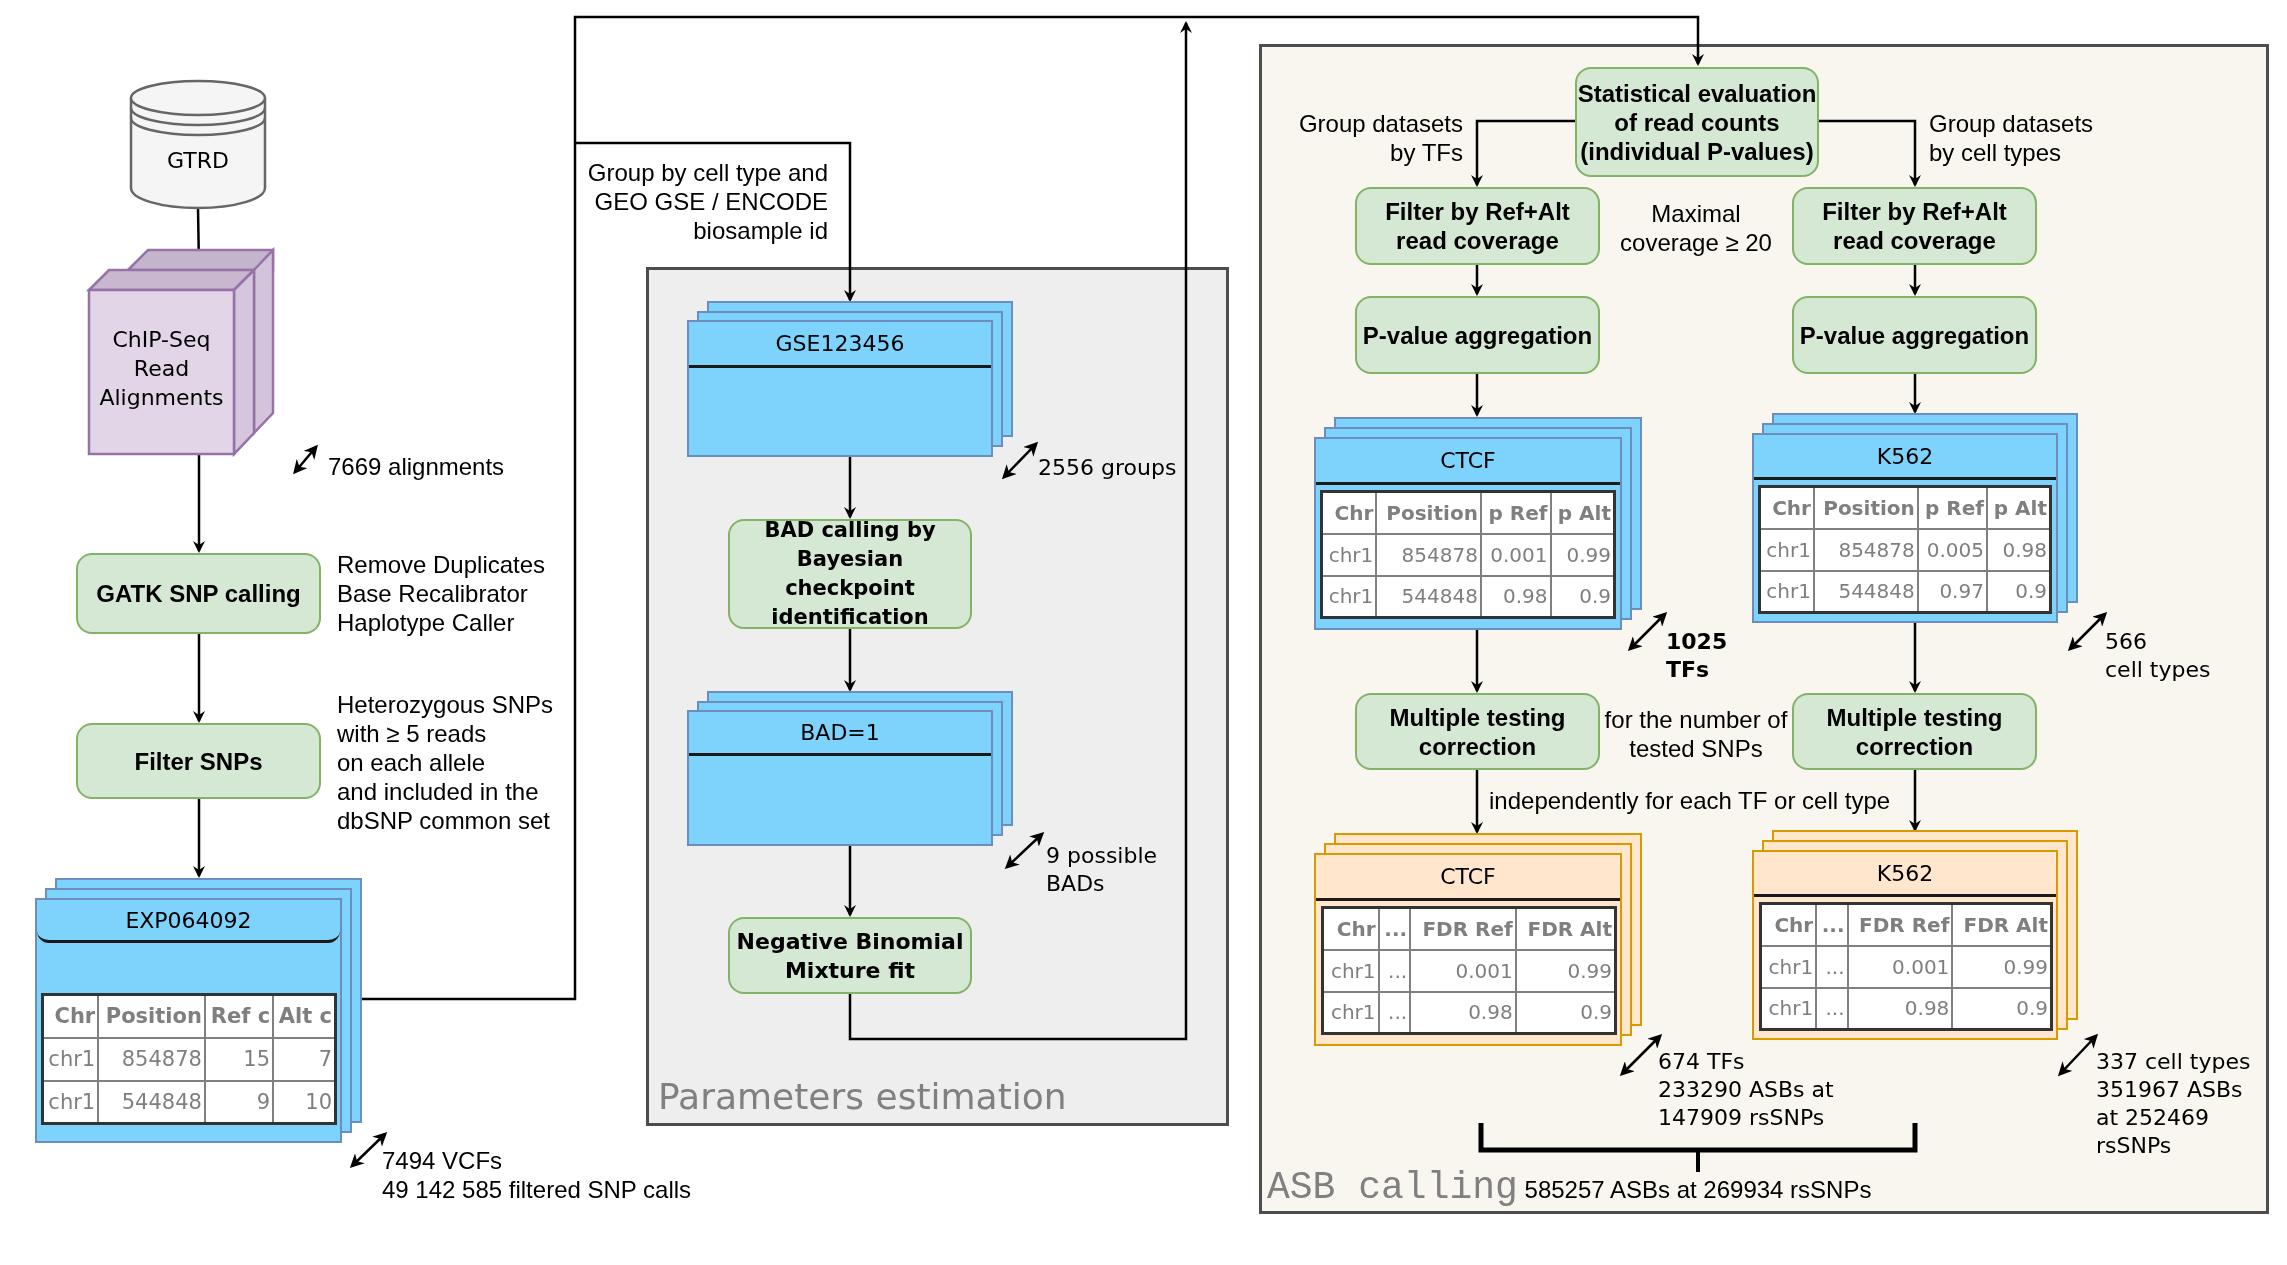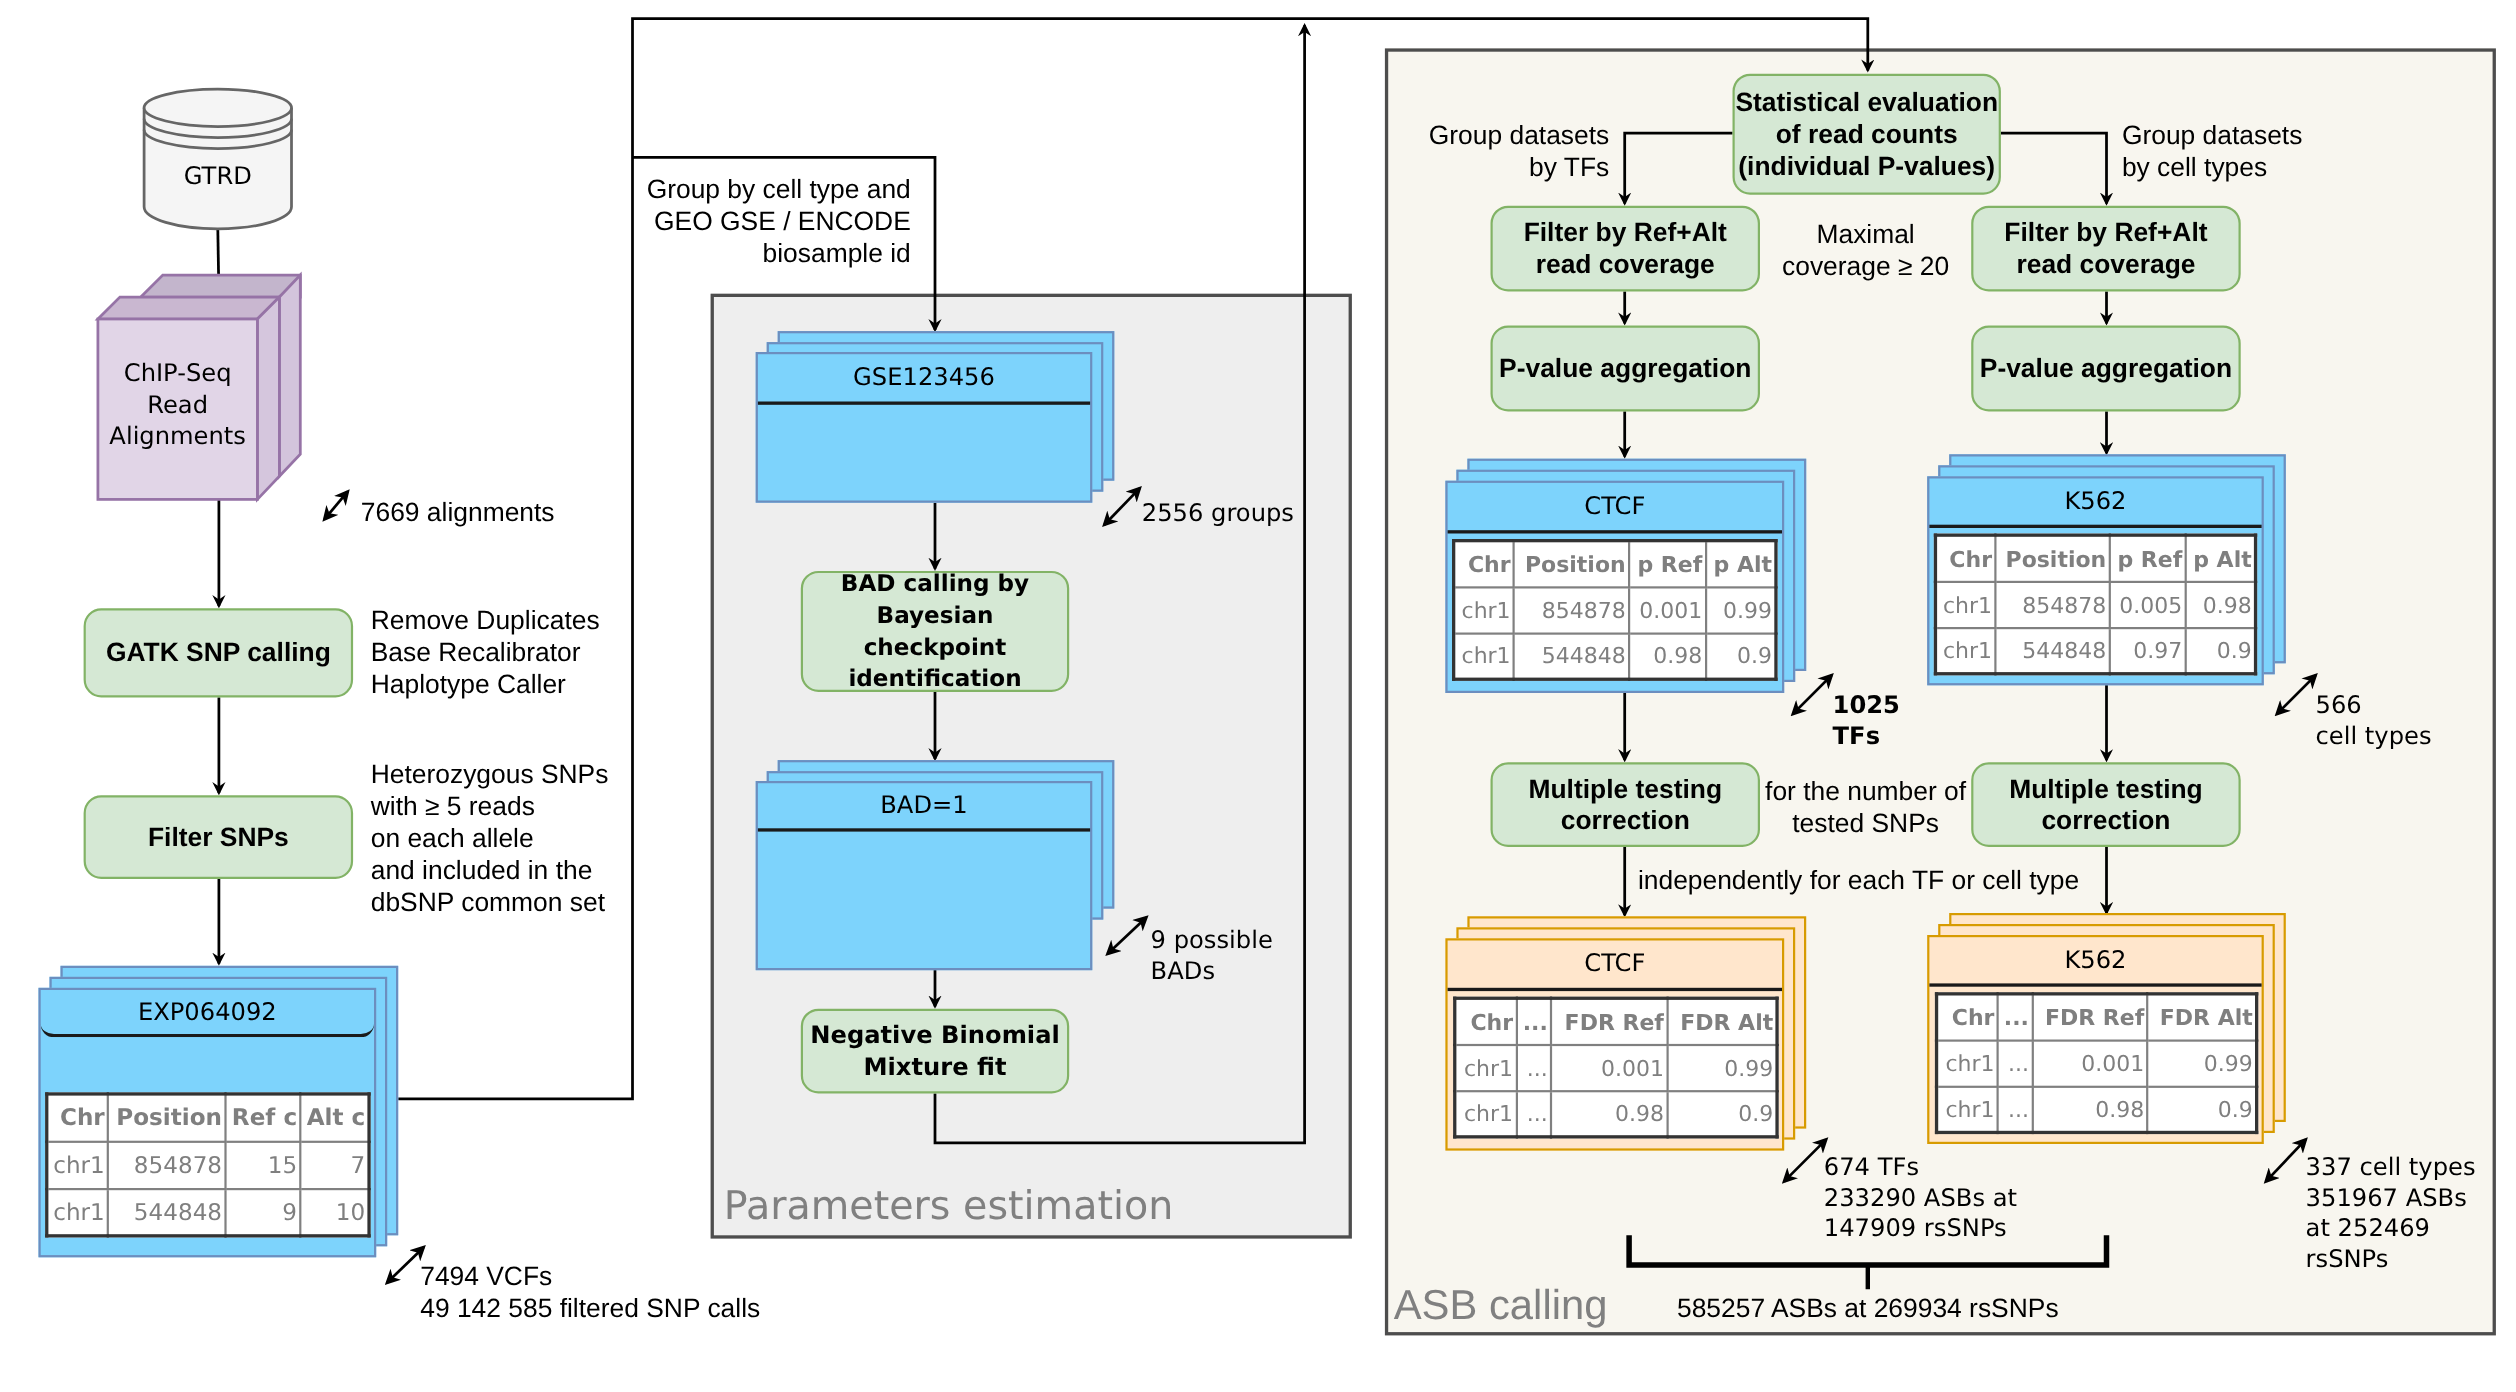--- a/index.html
+++ b/index.html
@@ -29,21 +29,21 @@
   table.dt th { font-weight:bold; }
   .cyl-text { position:absolute; font-family:"DejaVu Sans", sans-serif; font-size:22px; }
 </style>
 </head>
 <body>
 
 <div class="panel" style="left:646px;top:267px;width:583px;height:859px;background:#eeeeee;"></div>
 <div class="panel-title" style="left:658px;top:1076px;font-size:36px;">Parameters estimation</div>
 
 <div class="panel" style="left:1259px;top:44px;width:1010px;height:1170px;background:#f8f6ef;"></div>
-<div class="panel-title" style="left:1267px;top:1166px;font-size:38px;font-family:Liberation Sans, sans-serif;">ASB calling</div>
+<div class="panel-title" style="left:1267px;top:1166px;font-size:38px;font-family:Liberation Mono, monospace;">ASB calling</div>
 
 <svg class="wires" viewBox="0 0 2287 1265">
   <defs>
     <marker id="ah" markerWidth="12" markerHeight="12" refX="10" refY="6" orient="auto" markerUnits="userSpaceOnUse">
       <path d="M0,0 L12,6 L0,12 L4,6 Z" fill="#000"></path>
     </marker>
     <marker id="ah2" markerWidth="14" markerHeight="14" refX="11" refY="7" orient="auto-start-reverse" markerUnits="userSpaceOnUse">
       <path d="M0,0 L14,7 L0,14 L4,7 Z" fill="#000"></path>
     </marker>
   </defs>
@@ -192,21 +192,21 @@
 <div class="green dv" style="left:728px;top:519px;width:244px;height:110px;">
   <div>
     <div>BAD calling by</div>
     <div>Bayesian checkpoint</div>
     <div>identification</div>
   </div>
 </div>
 
 <div class="sheet blue" style="left:707px;top:691px;width:306px;height:135px;"></div>
 <div class="sheet blue" style="left:697px;top:701px;width:306px;height:135px;"></div>
-<div class="sheet blue" style="left:687px;top:710px;width:306px;height:172px;">
+<div class="sheet blue" style="left:687px;top:710px;width:306px;height:136px;">
   <div class="card-head dv" style="height:41px;">BAD=1</div>
 </div>
 <div class="note dv" style="left:1046px;top:842px;">
   <div>9 possible</div>
   <div>BADs</div>
 </div>
 
 <div class="green dv" style="left:728px;top:917px;width:244px;height:77px;font-size:22px;">
   <div>
     <div>Negative Binomial</div>

